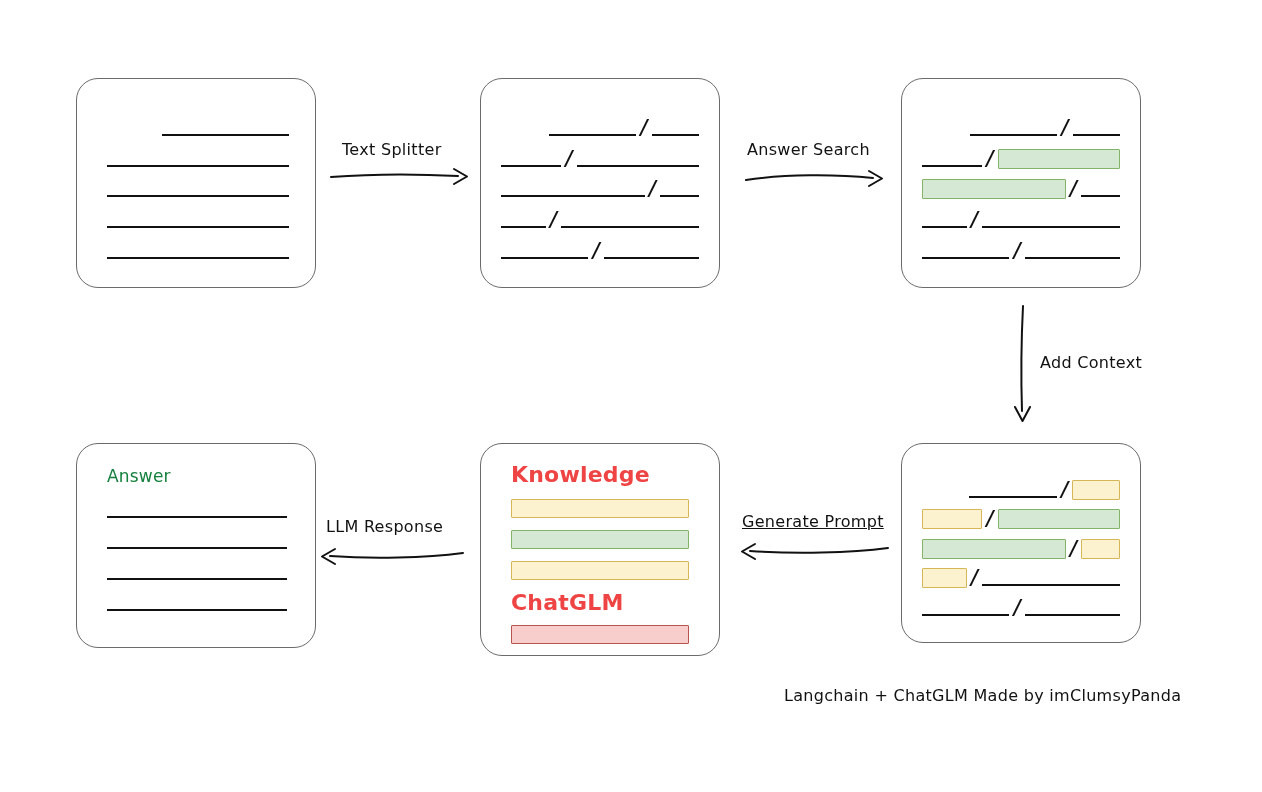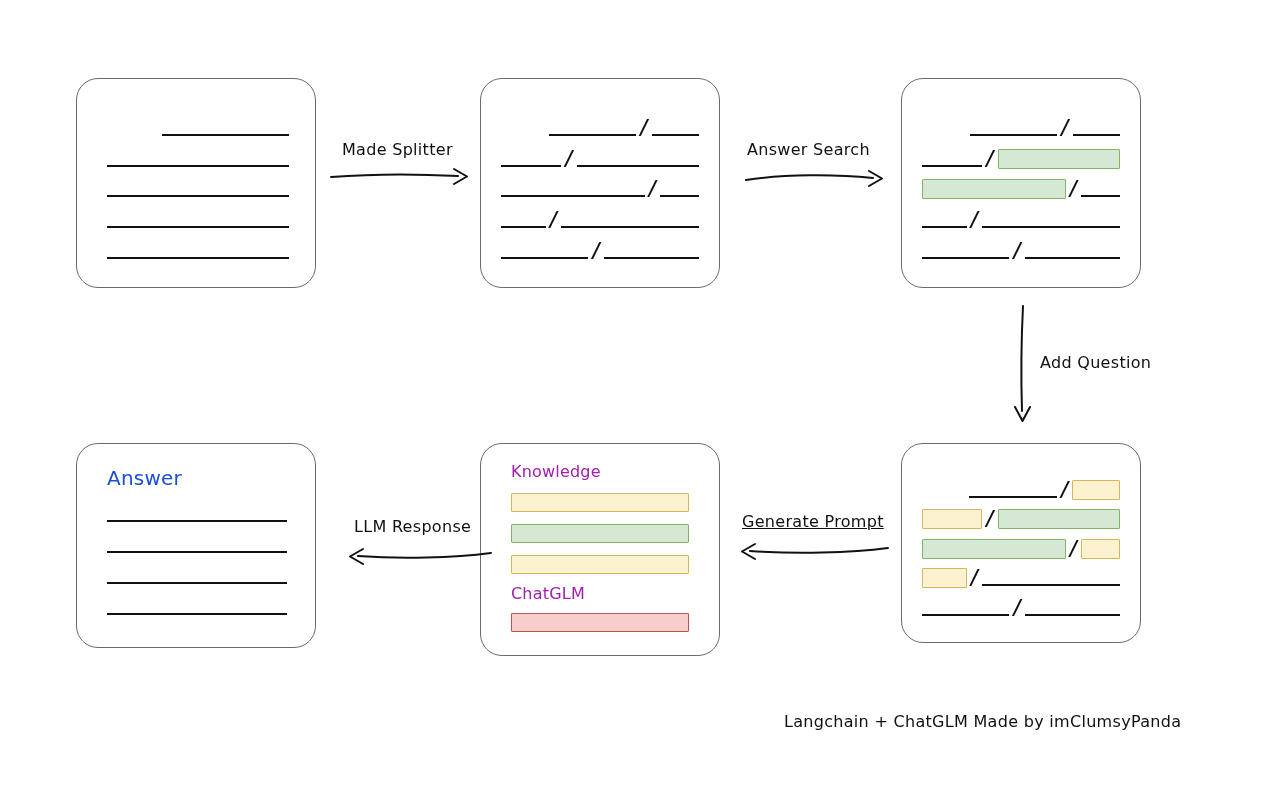--- a/index.html
+++ b/index.html
@@ -68,43 +68,43 @@
   .chip.green { background: #d5e8d4; border: 1.4px solid #82b366; }
   .chip.yellow { background: #fdf2d0; border: 1.4px solid #d6b656; }
 
   
   .prompt-inner {
     position: absolute;
     left: 30px; right: 30px; top: 18px; bottom: 18px;
   }
   .prompt-label {
     font-family: "DejaVu Sans", "Liberation Sans", sans-serif;
-    font-size: 16px;
-    font-weight: 400;
-    color: #a21caf;
+    font-size: 22px;
+    font-weight: 700;
+    color: #ef4444;
     letter-spacing: .2px;
   }
   .bar {
     box-sizing: border-box;
     width: 100%;
     height: 19px;
     border-radius: 1px;
   }
   .bar.yellow { background: #fdf2d0; border: 1.5px solid #d6b656; }
   .bar.green  { background: #d5e8d4; border: 1.5px solid #82b366; }
   .bar.red    { background: #f8cecc; border: 1.5px solid #b85450; }
 
   
   .answer-inner {
     position: absolute;
     left: 30px; right: 28px; top: 22px; bottom: 24px;
   }
   .answer-label {
-    font-size: 20px;
-    color: #1d4ed8;
+    font-size: 17px;
+    color: #15803d;
     letter-spacing: .2px;
   }
   .answer-rule {
     width: 100%;
     height: 0;
     border-bottom: 2px solid #111111;
   }
 
   
   .arrow-group { position: absolute; }
@@ -144,21 +144,21 @@
     <div class="row">
       <div class="seg-rule" style="width:100%"></div>
     </div>
     <div class="row">
       <div class="seg-rule" style="width:100%"></div>
     </div>
   </div>
 </div>
 
 <div class="arrow-group" style="left:330px; top:140px; width:140px; height:50px;">
-  <span class="arrow-label" style="left:12px; top:0px;">Made Splitter</span>
+  <span class="arrow-label" style="left:12px; top:0px;">Text Splitter</span>
   <svg class="arrow-svg" width="140" height="26" viewBox="0 0 140 26" style="position:absolute; left:0; top:24px;">
     <path d="M1 13 C 40 10, 90 10, 128 12" fill="none" stroke="#111" stroke-width="2" stroke-linecap="round"></path>
     <path d="M124 5 L137 12.5 L124 20" fill="none" stroke="#111" stroke-width="2" stroke-linejoin="round" stroke-linecap="round"></path>
   </svg>
 </div>
 
 <div class="doc-box" style="left:480px; top:78px; width:240px; height:210px;">
   <div class="rows" style="padding:28px 20px 26px 20px;">
     <div class="row">
       <div class="seg-spacer" style="width:26%"></div>
@@ -226,21 +226,21 @@
       <div class="seg-rule" style="width:49%"></div>
     </div>
   </div>
 </div>
 
 <div class="arrow-group" style="left:1010px; top:305px; width:170px; height:120px;">
   <svg class="arrow-svg" width="26" height="118" viewBox="0 0 26 118" style="position:absolute; left:0; top:0;">
     <path d="M13 1 C 11 40, 11 75, 12 106" fill="none" stroke="#111" stroke-width="2" stroke-linecap="round"></path>
     <path d="M5 102 L12.5 116 L20 102" fill="none" stroke="#111" stroke-width="2" stroke-linejoin="round" stroke-linecap="round"></path>
   </svg>
-  <span class="arrow-label" style="left:30px; top:48px;">Add Question</span>
+  <span class="arrow-label" style="left:30px; top:48px;">Add Context</span>
 </div>
 
 <div class="doc-box" style="left:901px; top:443px; width:240px; height:200px;">
   <div class="rows" style="padding:26px 20px 24px 20px;">
     <div class="row">
       <div class="seg-spacer" style="width:26%"></div>
       <div class="seg-rule" style="width:48%"></div>
       <span class="slash">/</span>
       <div class="chip yellow" style="width:26%"></div>
     </div>
@@ -279,31 +279,31 @@
   <div class="prompt-inner">
     <div class="prompt-label" style="margin-bottom:12px;">Knowledge</div>
     <div class="bar yellow" style="margin-bottom:12px;"></div>
     <div class="bar green" style="margin-bottom:12px;"></div>
     <div class="bar yellow" style="margin-bottom:10px;"></div>
     <div class="prompt-label" style="margin-bottom:10px;">ChatGLM</div>
     <div class="bar red"></div>
   </div>
 </div>
 
-<div class="arrow-group" style="left:320px; top:517px; width:145px; height:50px;margin-left:28px;">
+<div class="arrow-group" style="left:320px; top:517px; width:145px; height:50px;">
   <span class="arrow-label" style="left:6px; top:0px;">LLM Response</span>
   <svg class="arrow-svg" width="145" height="26" viewBox="0 0 145 26" style="position:absolute; left:0; top:24px;">
     <path d="M143 12 C 105 17, 52 18, 10 15" fill="none" stroke="#111" stroke-width="2" stroke-linecap="round"></path>
     <path d="M15 8 L2 15.5 L15 23" fill="none" stroke="#111" stroke-width="2" stroke-linejoin="round" stroke-linecap="round"></path>
   </svg>
 </div>
 
 <div class="doc-box" style="left:76px; top:443px; width:240px; height:205px;">
   <div class="answer-inner">
     <div class="answer-label" style="margin-bottom:30px;">Answer</div>
     <div class="answer-rule" style="margin-bottom:29px;"></div>
     <div class="answer-rule" style="margin-bottom:29px;"></div>
     <div class="answer-rule" style="margin-bottom:29px;"></div>
     <div class="answer-rule"></div>
   </div>
 </div>
 
-<div class="footer-note" style="left:784px; top:686px;margin-top:26px;">Langchain + ChatGLM Made by imClumsyPanda</div>
+<div class="footer-note" style="left:784px; top:686px;">Langchain + ChatGLM Made by imClumsyPanda</div>
 
 </body></html>

